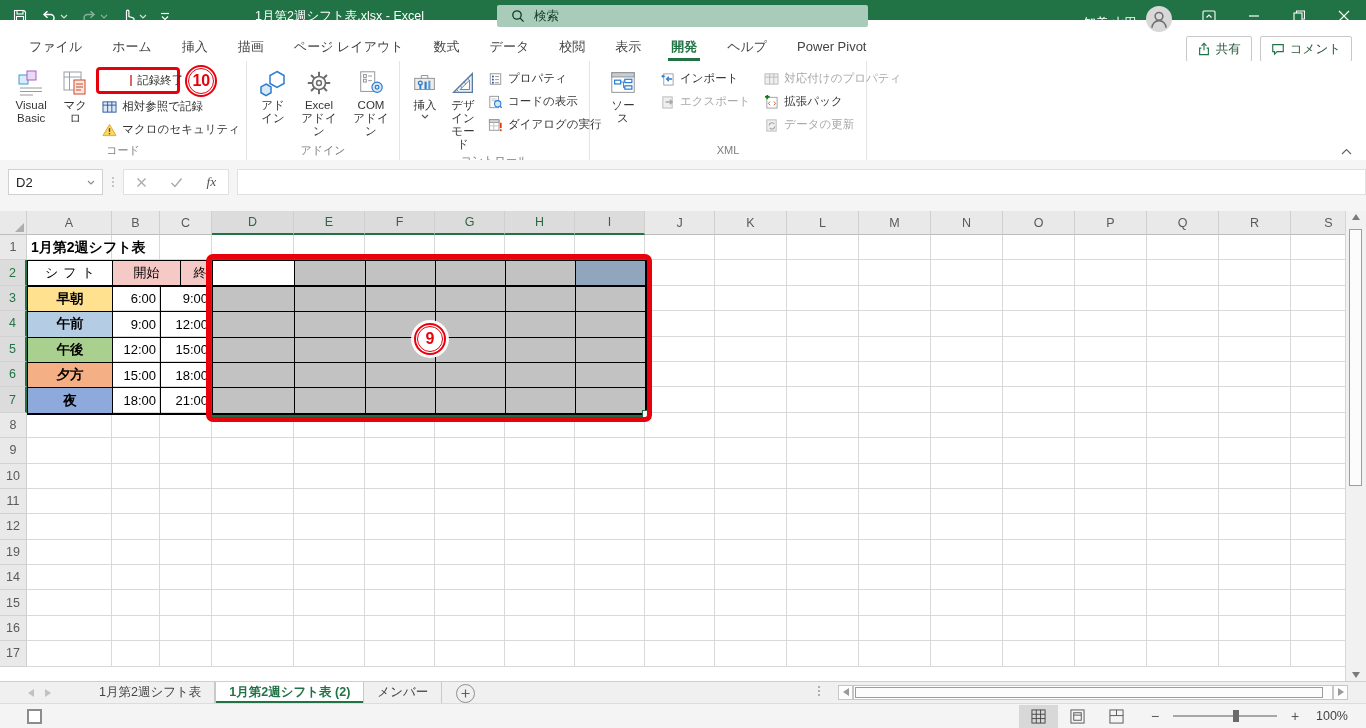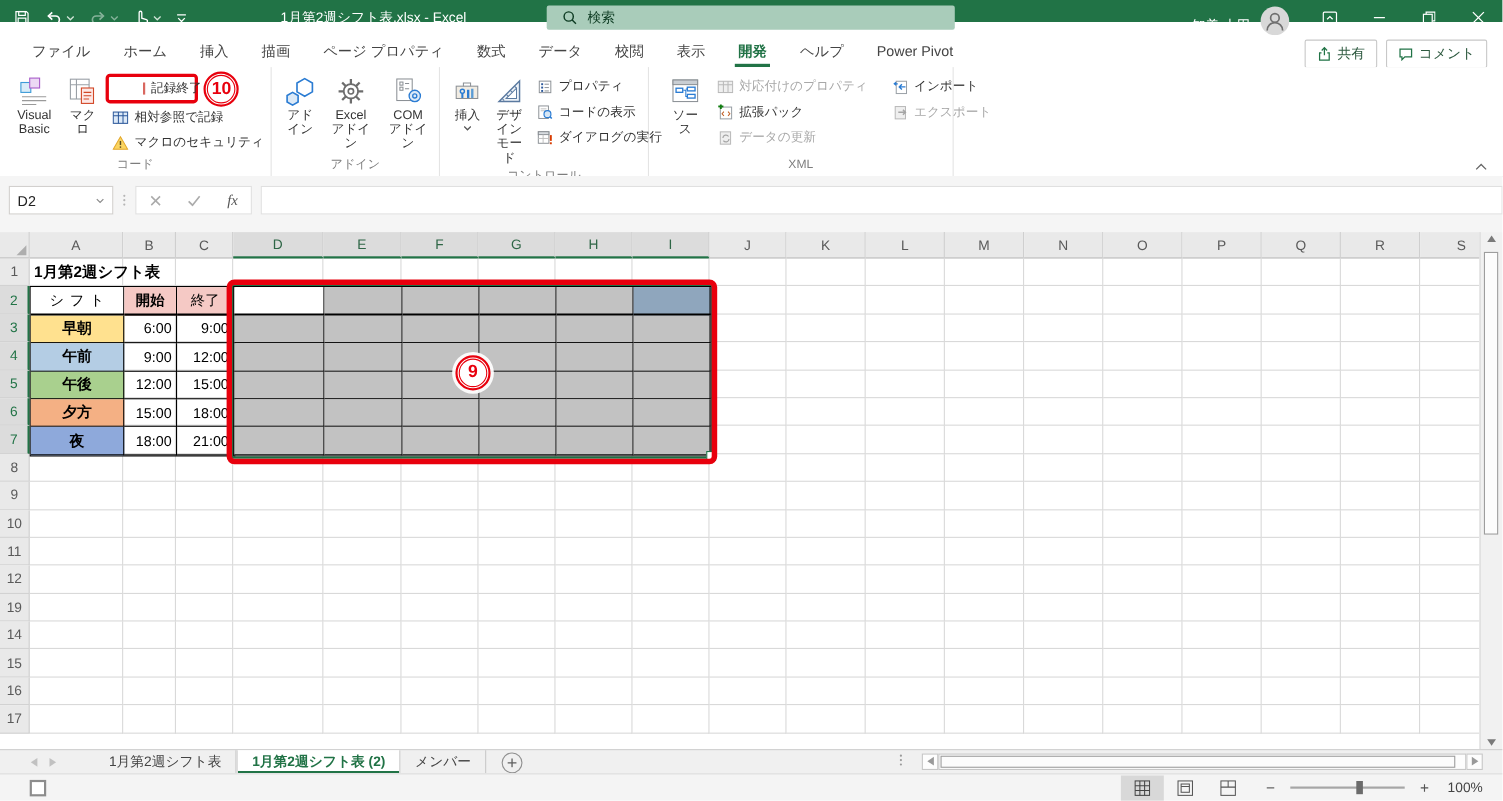--- a/index.html
+++ b/index.html
@@ -207,21 +207,21 @@
         </svg>
     </span>
   </div>
 </div>
 
 <div class="tabrow">
     <div class="rtab">ファイル</div>
     <div class="rtab">ホーム</div>
     <div class="rtab">挿入</div>
     <div class="rtab">描画</div>
-    <div class="rtab">ページ プロパティ</div>
+    <div class="rtab">ページ レイアウト</div>
     <div class="rtab">数式</div>
     <div class="rtab">データ</div>
     <div class="rtab">校閲</div>
     <div class="rtab">表示</div>
     <div class="rtab active">開発</div>
     <div class="rtab">ヘルプ</div>
     <div class="rtab">Power Pivot</div>
   </div>
 <div class="tabrow-right">
   <span class="chipbtn">
@@ -436,20 +436,37 @@
               <rect x="3" y="4" width="24" height="21" fill="#fff" stroke="#8a8f94"></rect>
               <rect x="3" y="4" width="24" height="4.5" fill="#c9ced3" stroke="#8a8f94"></rect>
               <rect x="6" y="12" width="6.5" height="4" fill="none" stroke="#2b7cd3" stroke-width="1.3"></rect>
               <rect x="17" y="11" width="7.5" height="3.6" fill="none" stroke="#2b7cd3" stroke-width="1.3"></rect>
               <rect x="17" y="18" width="7.5" height="3.6" fill="none" stroke="#2b7cd3" stroke-width="1.3"></rect>
               <path d="M13 14 h2.5 v6 h1.5 M15.5 12.8 h1.5" fill="none" stroke="#2b7cd3"></path>
             </svg>
         </span>
         <span class="blabel">ソース</span>
       </div>
+      <div class="smallcol" style="margin-left:14px;">
+        <div class="smallbtn">
+          <svg class="ic" width="15" height="14" viewBox="0 0 16 15">
+              <rect x="4" y="2" width="10" height="12" fill="#fff" stroke="#9aa0a6"></rect>
+              <path d="M13 7.5 H7 M9.5 5 L7 7.5 L9.5 10" fill="none" stroke="#2b7cd3" stroke-width="1.4"></path>
+              <path d="M5.5 4.5 L2 4.5 M3.8 3 L2 4.5 L3.8 6" fill="none" stroke="#2b7cd3" stroke-width="1.1"></path>
+            </svg>
+          <span>インポート</span>
+        </div>
+        <div class="smallbtn disabled">
+          <svg class="ic" width="15" height="14" viewBox="0 0 16 15">
+              <rect x="3" y="2" width="10" height="12" fill="#efefef" stroke="#b9b9b9"></rect>
+              <path d="M6 7.5 h7 M10.5 5 L13 7.5 L10.5 10" fill="none" stroke="#a5a5a5" stroke-width="1.4"></path>
+            </svg>
+          <span>エクスポート</span>
+        </div>
+      </div>
       <div class="smallcol" style="margin-left:6px;">
         <div class="smallbtn disabled">
           <svg class="ic" width="15" height="14" viewBox="0 0 16 15">
               <rect x="1" y="2" width="14" height="11" fill="#efefef" stroke="#b9b9b9"></rect>
               <line x1="1" y1="5.5" x2="15" y2="5.5" stroke="#b9b9b9"></line>
               <line x1="6" y1="2" x2="6" y2="13" stroke="#b9b9b9"></line>
               <line x1="10.5" y1="2" x2="10.5" y2="13" stroke="#b9b9b9"></line>
             </svg>
           <span>対応付けのプロパティ</span>
         </div>
@@ -461,37 +478,20 @@
               <rect x="2.6" y="-0.6" width="1.8" height="5" fill="#107c10"></rect>
             </svg>
           <span>拡張パック</span>
         </div>
         <div class="smallbtn disabled">
           <svg class="ic" width="15" height="14" viewBox="0 0 16 15">
               <rect x="3" y="2" width="10" height="12" fill="#efefef" stroke="#b9b9b9"></rect>
               <path d="M5.5 8 a3 3 0 0 1 5.5-1.5 M11.5 9 a3 3 0 0 1 -5.5 1.5" fill="none" stroke="#a5a5a5" stroke-width="1.2"></path>
             </svg>
           <span>データの更新</span>
-        </div>
-      </div>
-      <div class="smallcol" style="margin-left:14px;">
-        <div class="smallbtn">
-          <svg class="ic" width="15" height="14" viewBox="0 0 16 15">
-              <rect x="4" y="2" width="10" height="12" fill="#fff" stroke="#9aa0a6"></rect>
-              <path d="M13 7.5 H7 M9.5 5 L7 7.5 L9.5 10" fill="none" stroke="#2b7cd3" stroke-width="1.4"></path>
-              <path d="M5.5 4.5 L2 4.5 M3.8 3 L2 4.5 L3.8 6" fill="none" stroke="#2b7cd3" stroke-width="1.1"></path>
-            </svg>
-          <span>インポート</span>
-        </div>
-        <div class="smallbtn disabled">
-          <svg class="ic" width="15" height="14" viewBox="0 0 16 15">
-              <rect x="3" y="2" width="10" height="12" fill="#efefef" stroke="#b9b9b9"></rect>
-              <path d="M6 7.5 h7 M10.5 5 L13 7.5 L10.5 10" fill="none" stroke="#a5a5a5" stroke-width="1.4"></path>
-            </svg>
-          <span>エクスポート</span>
         </div>
       </div>
     </div>
     <div class="rg-label">XML</div>
   </div>
 
   <div style="flex:1;position:relative;">
     <span class="collapse">
       <svg class="ic" width="11" height="7" viewBox="0 0 11 7">
           <path d="M1 6 L5.5 1.5 L10 6" fill="none" stroke="#666" stroke-width="1.2"></path>
@@ -550,21 +550,21 @@
       <div class="colh" style="width: 72px;">P</div>
       <div class="colh" style="width: 72px;">Q</div>
       <div class="colh" style="width: 72px;">R</div>
       <div class="colh" style="width: 76px;">S</div>
     </div>
   <div class="gridrows" id="grid-rows">
     <div class="a1">1月第2週シフト表</div>
     <div class="shift-table" id="shift-table">
         <div class="st-row">
           <div class="st-cell hd ls" style="width: 85px; background: rgb(255, 255, 255);">シフト</div>
-          <div class="st-cell hd" style="width: 48px; background: rgb(245, 201, 197); font-weight: bold;">開始</div>
+          <div class="st-cell hd" style="width: 68px; background: rgb(245, 201, 197);">開始</div>
           <div class="st-cell hd" style="width: 52px; background: rgb(245, 201, 197);">終了</div>
         </div>
         <div class="st-row">
           <div class="st-cell nm" style="width: 85px; background: rgb(255, 225, 143);">早朝</div>
           <div class="st-cell tm" style="width: 48px;">6:00</div>
           <div class="st-cell tm" style="width: 52px;">9:00</div>
         </div>
         <div class="st-row">
           <div class="st-cell nm" style="width: 85px; background: rgb(180, 205, 228);">午前</div>
           <div class="st-cell tm" style="width: 48px;">9:00</div>

